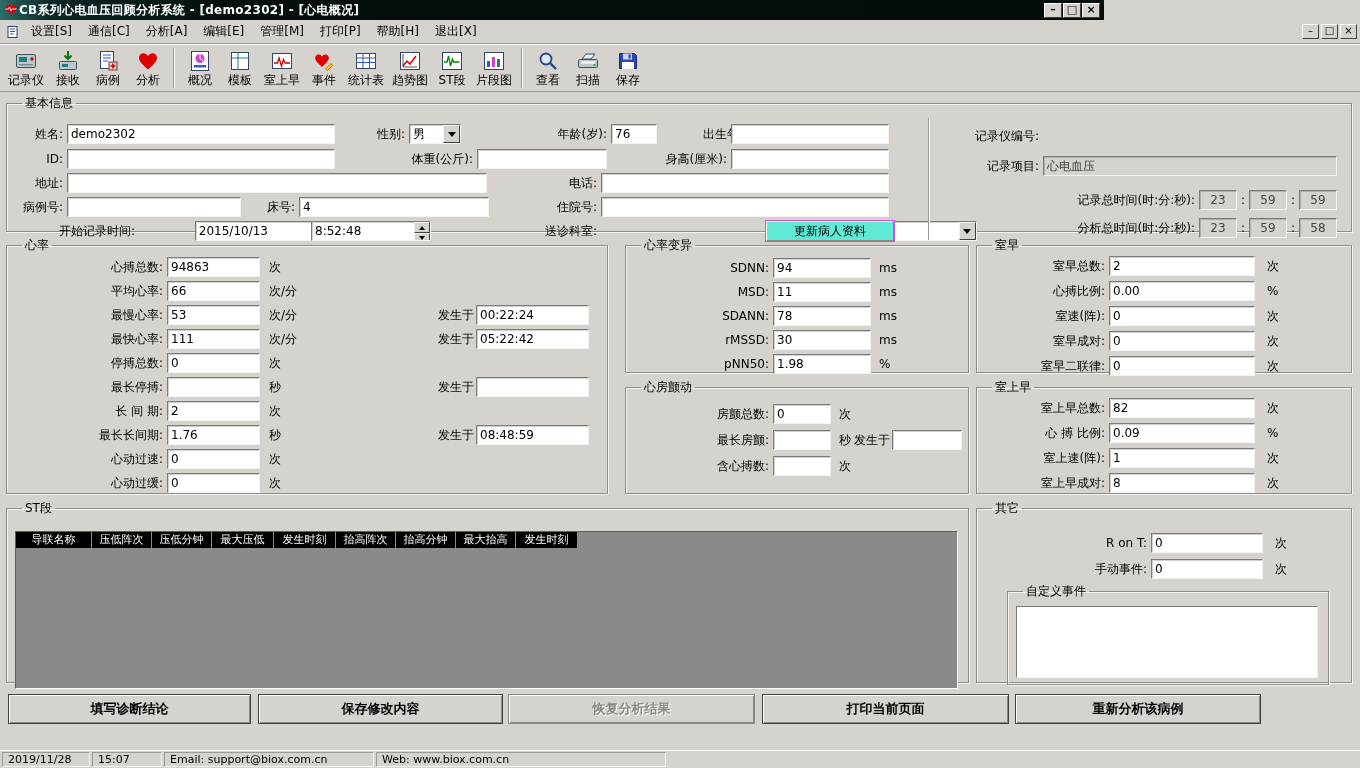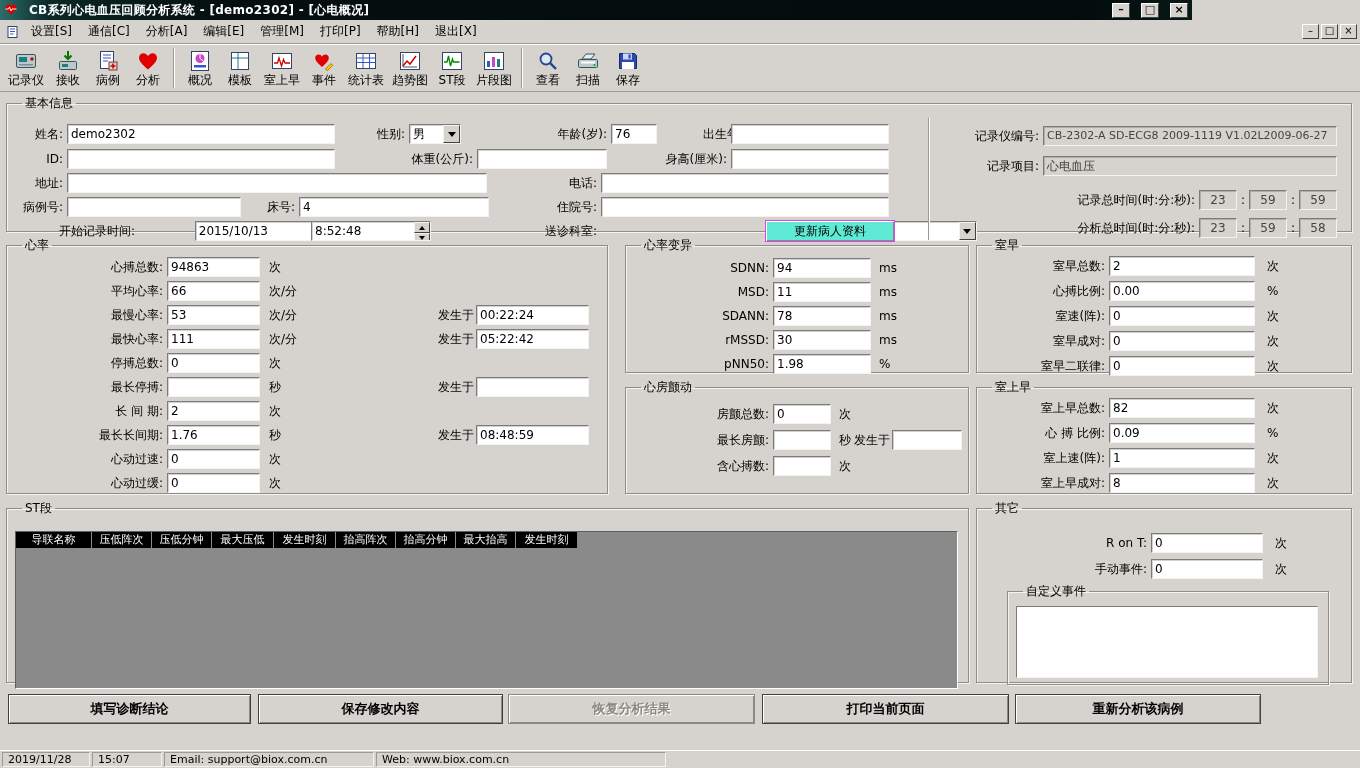--- a/index.html
+++ b/index.html
@@ -1,20 +1,20 @@
 <!DOCTYPE html>
 <html><head>
 <meta charset="utf-8">
 <style>
 *{margin:0;padding:0;box-sizing:border-box}
 html,body{width:1360px;height:768px}
 body{position:relative;overflow:hidden;background:#d6d3ce;font-family:"DejaVu Sans","Liberation Sans",sans-serif;font-size:12px;color:#000}
 .abs{position:absolute}
 
-#titlebar{position:absolute;left:0;top:0;width:1192px;height:20px;display:flex;align-items:center;gap:11px;padding:0 4px;background:linear-gradient(90deg,#2b6e6a 0,#0b2726 50px,#050f0f 220px,#040b0b 1080px,#0b2726 1310px,#2b6e6a 100%);color:#fff}
+#titlebar{position:absolute;left:0;top:0;width:1104px;height:20px;display:flex;align-items:center;gap:1px;padding:0 4px;background:linear-gradient(90deg,#2b6e6a 0,#0b2726 50px,#050f0f 220px,#040b0b 1080px,#0b2726 1310px,#2b6e6a 100%);color:#fff}
 #titlebar .t-title{flex:1;font-weight:bold;white-space:nowrap;overflow:hidden;letter-spacing:.3px}
 .wbtn{width:18px;height:15px;background:#d6d3ce;border:1px solid;border-color:#fff #404040 #404040 #fff;color:#000;font-size:11px;line-height:12px;text-align:center;font-weight:bold}
 
 #menubar{position:absolute;left:0;top:20px;width:1360px;height:24px;background:#d6d3ce;display:flex;align-items:center;padding:0 3px;border-bottom:1px solid #9c9a94}
 .mitem{padding:4px 8px;white-space:nowrap}
 #menubar .sp{flex:1}
 .mdibtn{width:17px;height:15px;background:#d6d3ce;border:1px solid;border-color:#fff #404040 #404040 #fff;font-size:10px;line-height:12px;text-align:center;margin-left:2px}
 
 #toolbar{position:absolute;left:0;top:44px;width:1360px;height:48px;background:#d6d3ce;border-top:1px solid #fff;border-bottom:1px solid #9c9a94;display:flex;align-items:flex-start;padding:2px 0 0 4px}
 .tbtn{min-width:40px;height:44px;display:flex;flex-direction:column;align-items:center;justify-content:flex-start;padding:1px 4px}
@@ -301,21 +301,20 @@
       </span></span>
   <span class="lbl abs" style="left:520px;top:109px;width:70px">送诊科室:</span>
   <span class="field combo abs" style="left:594px;top:109px;width:152px"><span></span><span class="cbtn">
         <span class="tri"></span>
       </span></span>
   <span class="btn abs" style="left:758px;top:108px;width:130px;height:22px">更新病人资料</span>
 
   <span class="abs" style="left:921px;top:6px;width:2px;height:122px;border-left:1px solid #9c9a94;border-right:1px solid #fff"></span>
 
   <span class="lbl abs" style="left:936px;top:14px;width:96px">记录仪编号:</span>
-  <span class="field gray abs" style="left:1036px;top:14px;width:294px;font-size:11px">CB-2302-A SD-ECG8 2009-1119    V1.02L2009-06-27</span>
   <span class="lbl abs" style="left:936px;top:44px;width:96px">记录项目:</span>
   <span class="field gray abs" style="left:1036px;top:44px;width:294px">心电血压</span>
 
   <span class="lbl abs" style="left:996px;top:78px;width:192px">记录总时间(时:分:秒):</span>
   <span class="field gray center abs" style="left:1192px;top:78px;width:38px">23</span>
   <span class="colon abs" style="left:1232px;top:78px;width:8px">:</span>
   <span class="field gray center abs" style="left:1242px;top:78px;width:38px">59</span>
   <span class="colon abs" style="left:1282px;top:78px;width:8px">:</span>
   <span class="field gray center abs" style="left:1292px;top:78px;width:38px">59</span>
 

